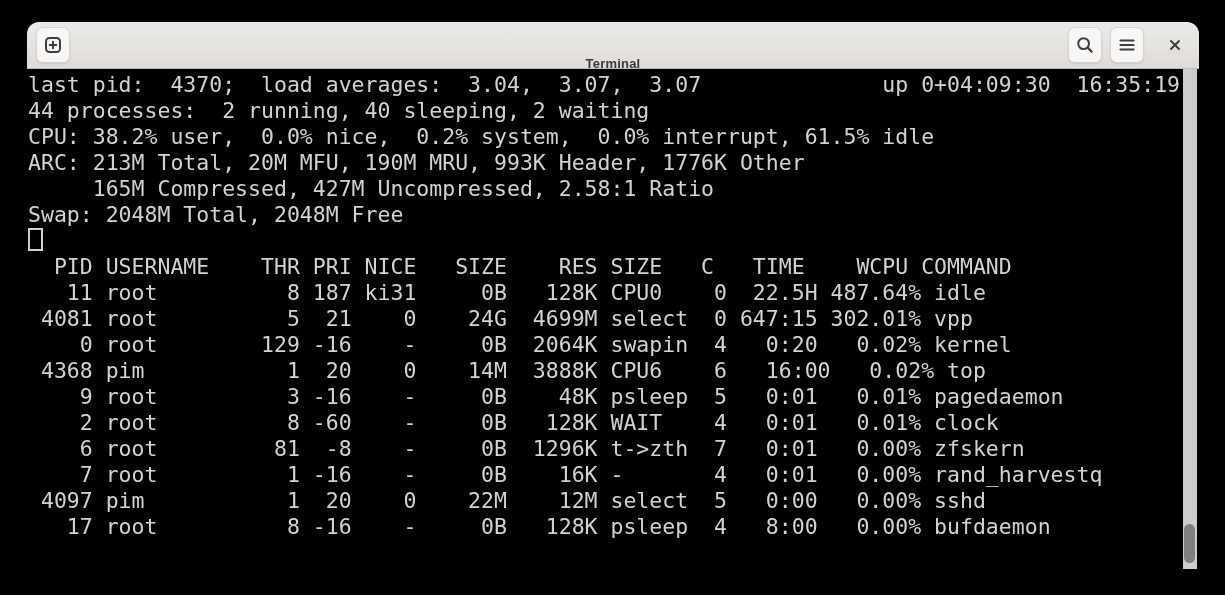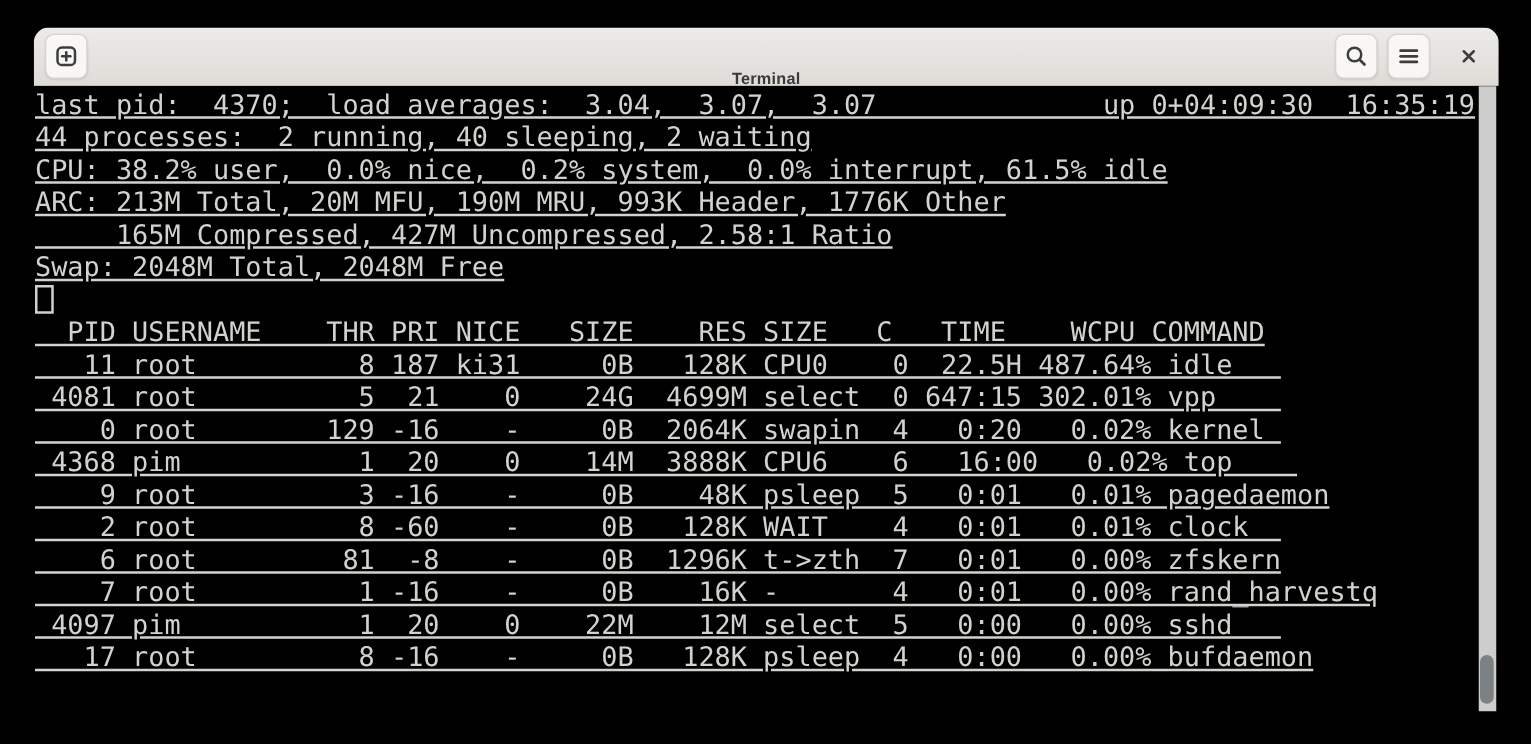--- a/index.html
+++ b/index.html
@@ -37,21 +37,21 @@
     position:absolute;left:50%;top:50%;transform:translate(-50%,-50%);
     font-weight:bold;font-size:13px;color:#3a3a3a;letter-spacing:.2px;white-space:nowrap;margin-top:18px;
   }
   .screen{
     position:absolute;top:47px;left:0;right:0;bottom:0;
     background:#000;overflow:hidden;
     font-family:"DejaVu Sans Mono",monospace;
     font-size:21.5px;line-height:26px;color:#d2d2cf;
     padding:3px 0 0 1px;
   }
-  .tline{height:26px;white-space:pre;text-decoration:underline;}
+  .tline{height:26px;white-space:pre;}
   .cursor-box{
     display:inline-block;width:11px;height:19px;
     border:2px solid #cfcfcc;vertical-align:-3px;
   }
   .sb-track{
     position:absolute;top:47px;right:2px;bottom:0;width:14px;
     background:#cdcdcc;
   }
   .sb-thumb{
     position:absolute;left:1px;width:11px;top:455px;height:39px;
@@ -113,20 +113,20 @@
       <div class="tline">  PID USERNAME    THR PRI NICE   SIZE    RES SIZE   C   TIME    WCPU COMMAND</div>
       <div class="tline">   11 root          8 187 ki31     0B   128K CPU0    0  22.5H 487.64% idle   </div>
       <div class="tline"> 4081 root          5  21    0    24G  4699M select  0 647:15 302.01% vpp    </div>
       <div class="tline">    0 root        129 -16    -     0B  2064K swapin  4   0:20   0.02% kernel </div>
       <div class="tline"> 4368 pim           1  20    0    14M  3888K CPU6    6   16:00   0.02% top    </div>
       <div class="tline">    9 root          3 -16    -     0B    48K psleep  5   0:01   0.01% pagedaemon</div>
       <div class="tline">    2 root          8 -60    -     0B   128K WAIT    4   0:01   0.01% clock  </div>
       <div class="tline">    6 root         81  -8    -     0B  1296K t-&gt;zth  7   0:01   0.00% zfskern</div>
       <div class="tline">    7 root          1 -16    -     0B    16K -       4   0:01   0.00% rand_harvestq</div>
       <div class="tline"> 4097 pim           1  20    0    22M    12M select  5   0:00   0.00% sshd   </div>
-      <div class="tline">   17 root          8 -16    -     0B   128K psleep  4   0:00   0.00% bufdaemon</div>
+      <div class="tline">   17 root          8 -16    -     0B   128K psleep  4   8:00   0.00% bufdaemon</div>
     </div>
 
   <div class="sb-track">
     <div class="sb-thumb"></div>
   </div>
 
 </div>
 
 </body></html>

